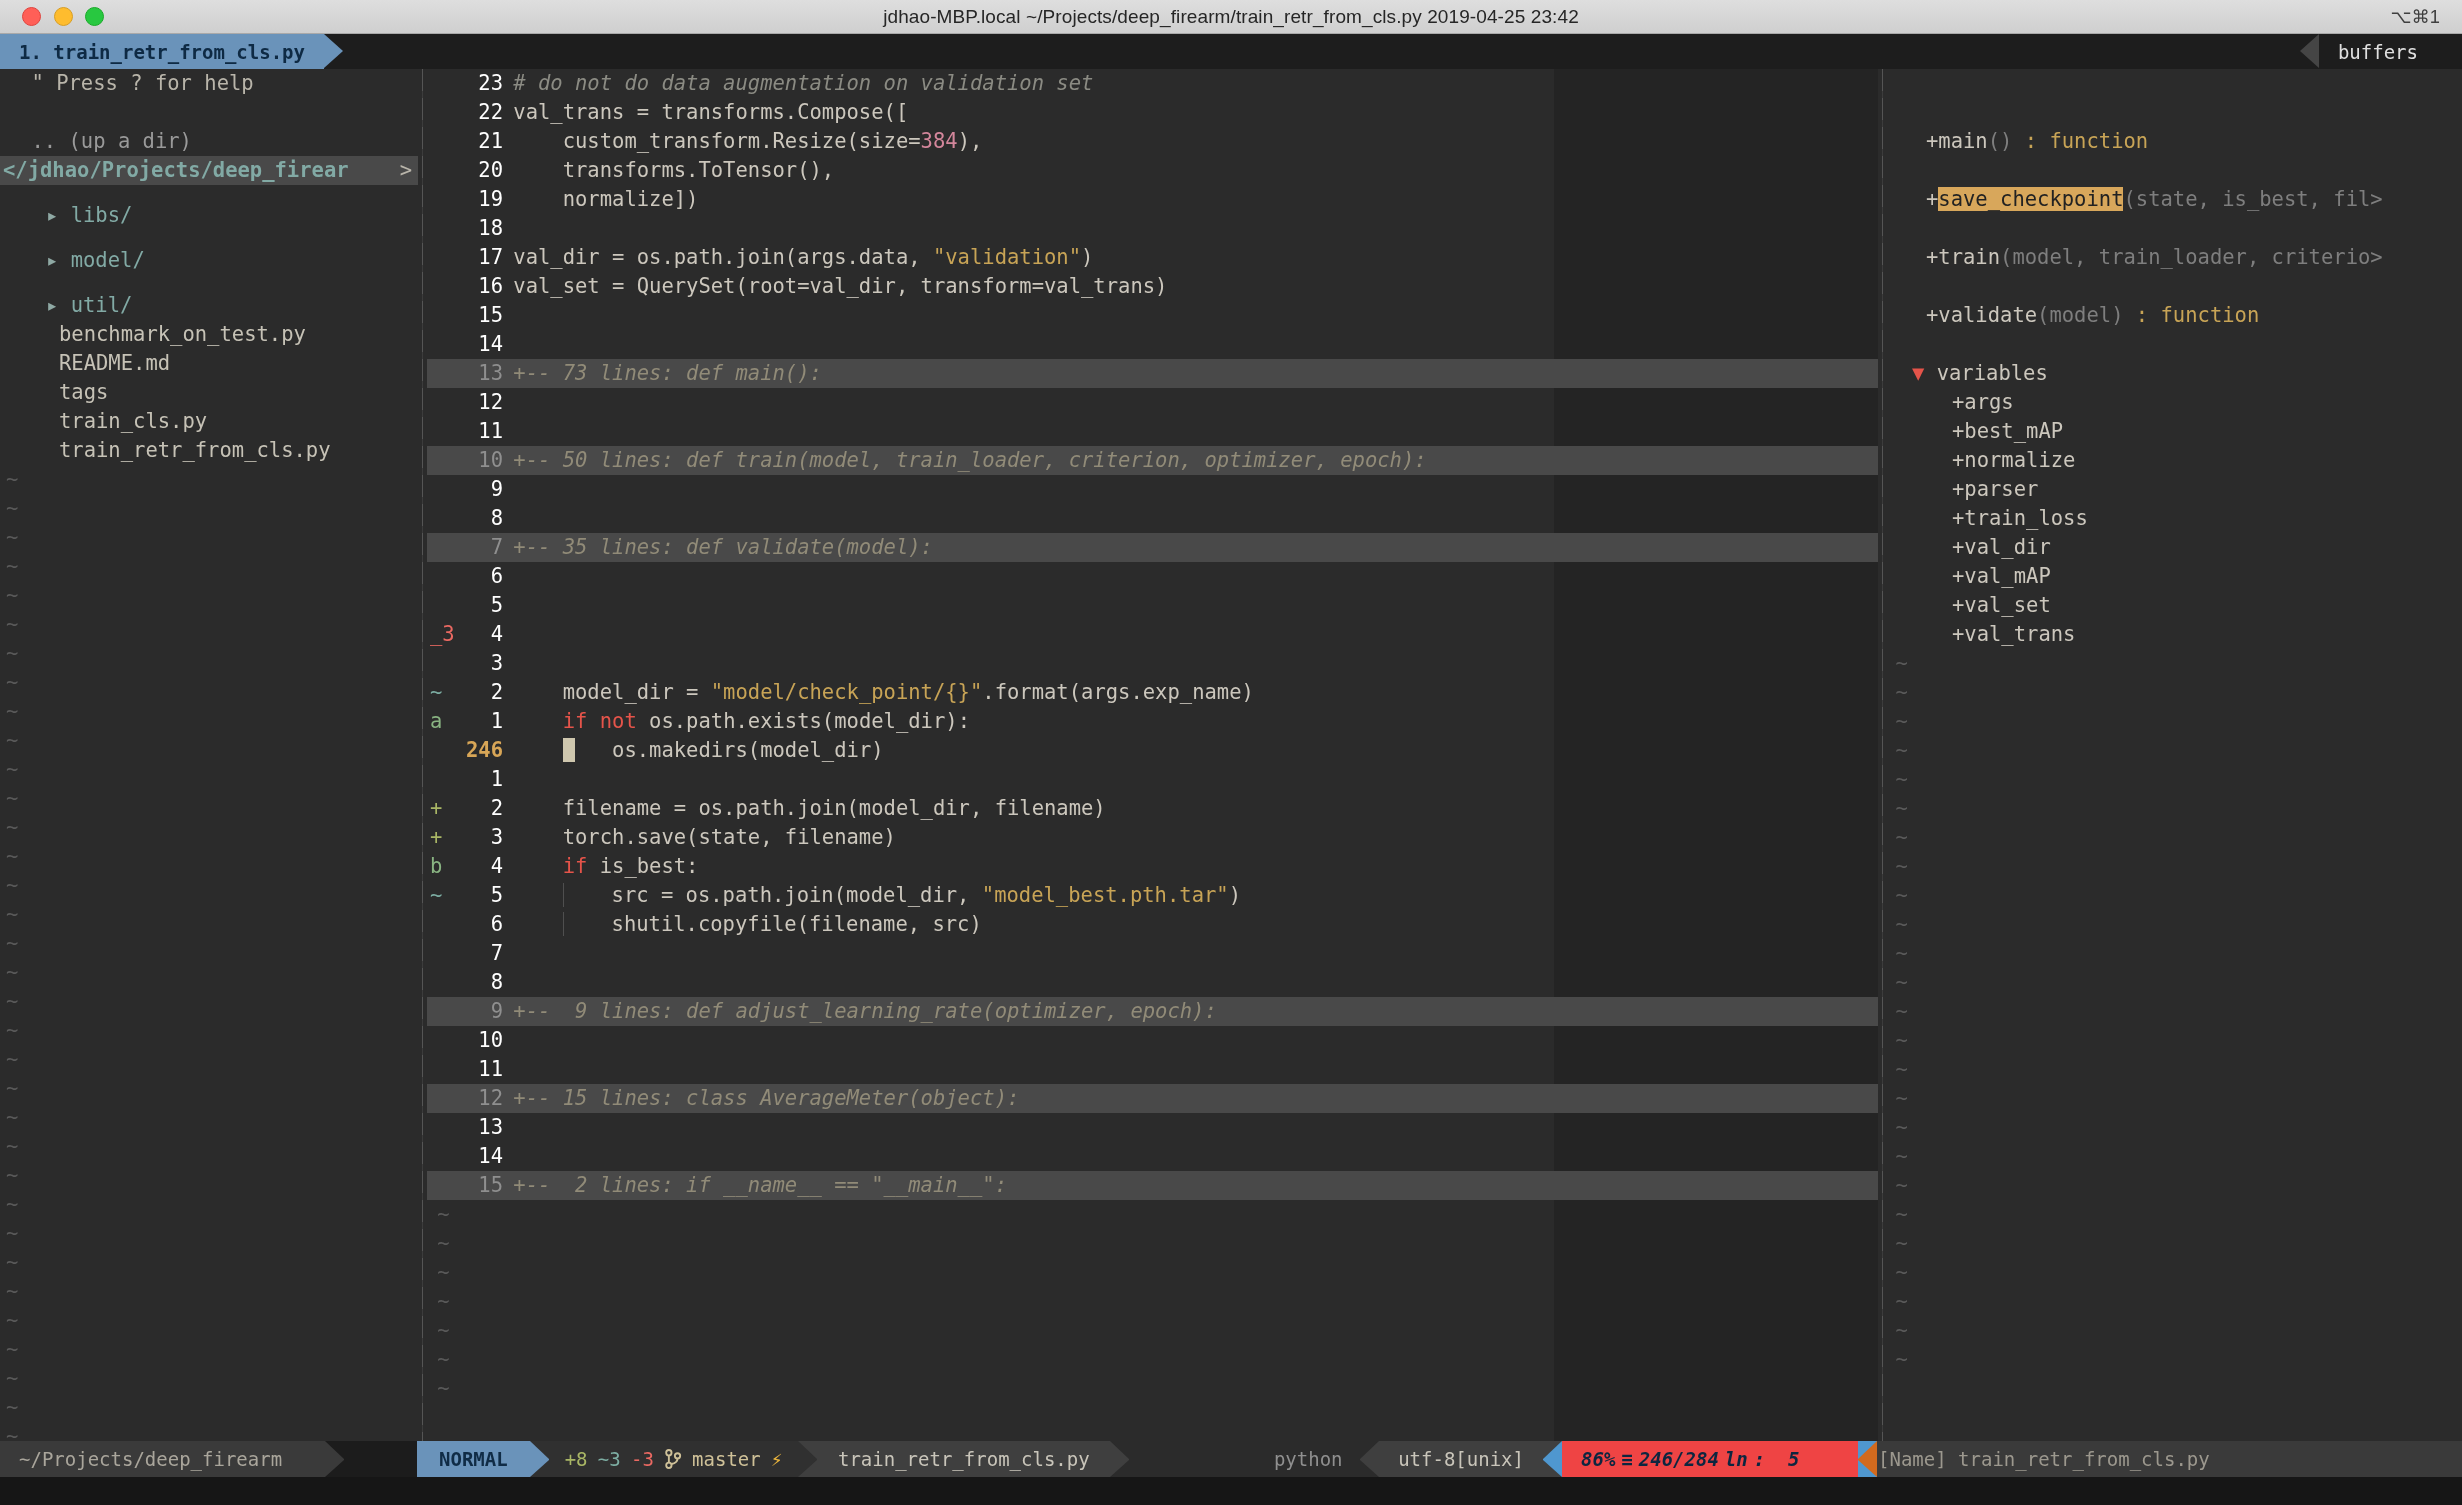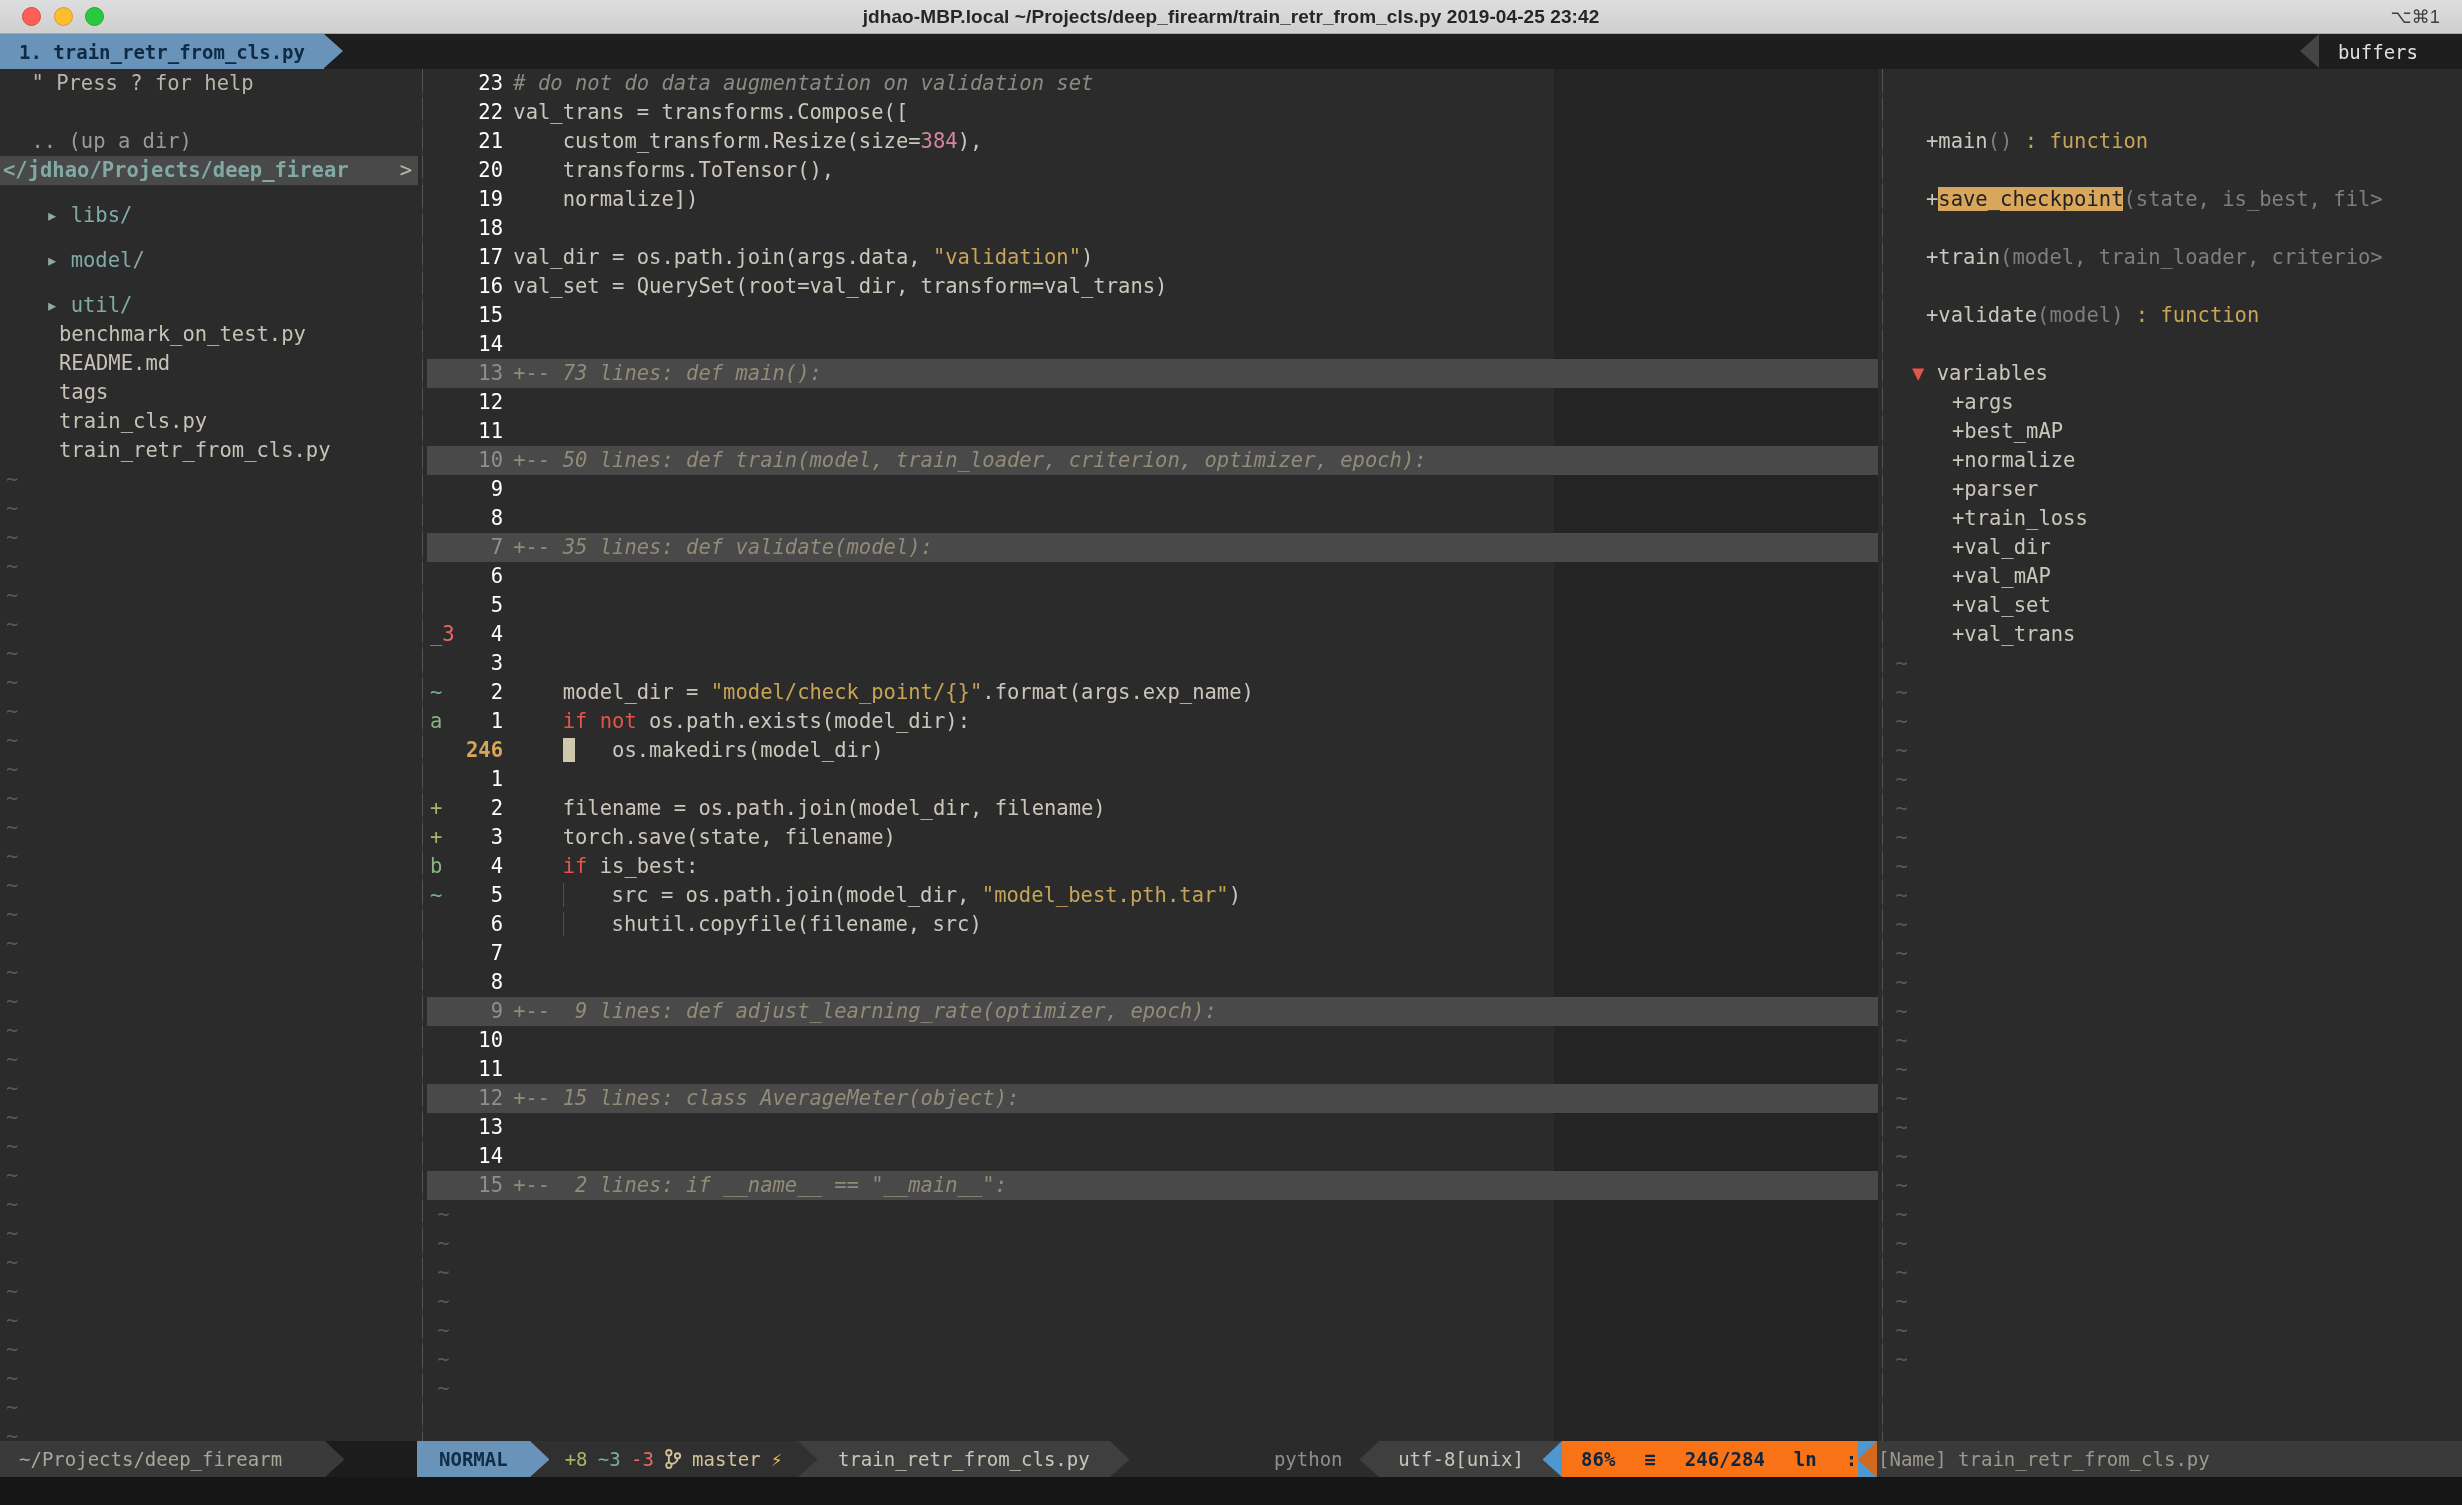--- a/index.html
+++ b/index.html
@@ -10,21 +10,21 @@
   
   .menubar{position:absolute;top:0;left:0;right:0;height:34px;
     background:linear-gradient(#dedede,#cfcfcf);border-bottom:0.7px solid #a9a9a9;
     display:flex;align-items:center;font-family:"Liberation Sans",sans-serif;}
   .lights{display:flex;gap:12.5px;padding-left:22px;z-index:2;}
   .light{width:19px;height:19px;border-radius:50%;display:inline-block;}
   .light.red{background:#ff5f57;border:0.7px solid #e0443e;}
   .light.yellow{background:#febc2e;border:0.7px solid #d89e24;}
   .light.green{background:#28c840;border:0.7px solid #1aab29;}
   .menu-title{position:absolute;left:0;right:0;text-align:center;font-size:19px;
-    color:#262626;font-weight:bold;letter-spacing:0.1px;}
+    color:#262626;font-weight:normal;letter-spacing:0.1px;}
   .shortcut{margin-left:auto;padding-right:22px;font-size:18.3px;color:#3f3f3f;z-index:2;}
 
   
   .term{position:absolute;top:34px;left:0;right:0;bottom:0;background:#2b2b2b;}
 
   
   .tabline{position:absolute;top:0;left:0;right:0;height:35px;background:#1d1d1d;
     display:flex;align-items:stretch;font-size:19px;}
   .tab-active{background:#6a93ba;color:#0e2a44;font-weight:bold;display:flex;
     align-items:center;padding:0 19px;white-space:pre;}
@@ -106,22 +106,22 @@
   .h-add{color:#a9b665;}.h-mod{color:#7daea3;}.h-del{color:#ea6962;}
   .bicon{display:flex;align-items:center;}
   .a3{border-left:19px solid #303030;background:#3f3f3f;}
   .sl-file{background:#3f3f3f;color:#c9c5ba;padding:0 20.5px;}
   .a4{border-left:19px solid #3f3f3f;background:#2b2b2b;}
   .sl-mid{flex:1;background:#2b2b2b;}
   .sl-ft{background:#2b2b2b;color:#8f8f8f;padding:0 17.6px;}
   .a5{border-right:19px solid #3f3f3f;background:#2b2b2b;}
   .sl-enc{background:#3f3f3f;color:#c9c5ba;padding:0 19px;}
   .a6{border-right:19px solid #4f97cf;background:#3f3f3f;}
-  .sl-pos{width:296px;flex:none;background:#f97316;color:#0d2640;font-weight:bold;
-    padding:0 19px;gap:29px;}
+  .sl-pos{width:296px;flex:none;background:#ef4444;color:#0d2640;font-weight:bold;
+    padding:0 19px;gap:6px;font-style:italic;}
   .a7{border-right:19px solid #d26a1e;background:#4f97cf;}
   .sl-tag{width:585px;flex:none;background:#3a3a3a;color:#9c988e;padding-left:1px;}
 
   .cmdline{position:absolute;left:0;top:1443px;height:28px;right:0;background:#161616;}
 </style>
 </head>
 <body>
 
 <div class="screen">
 

